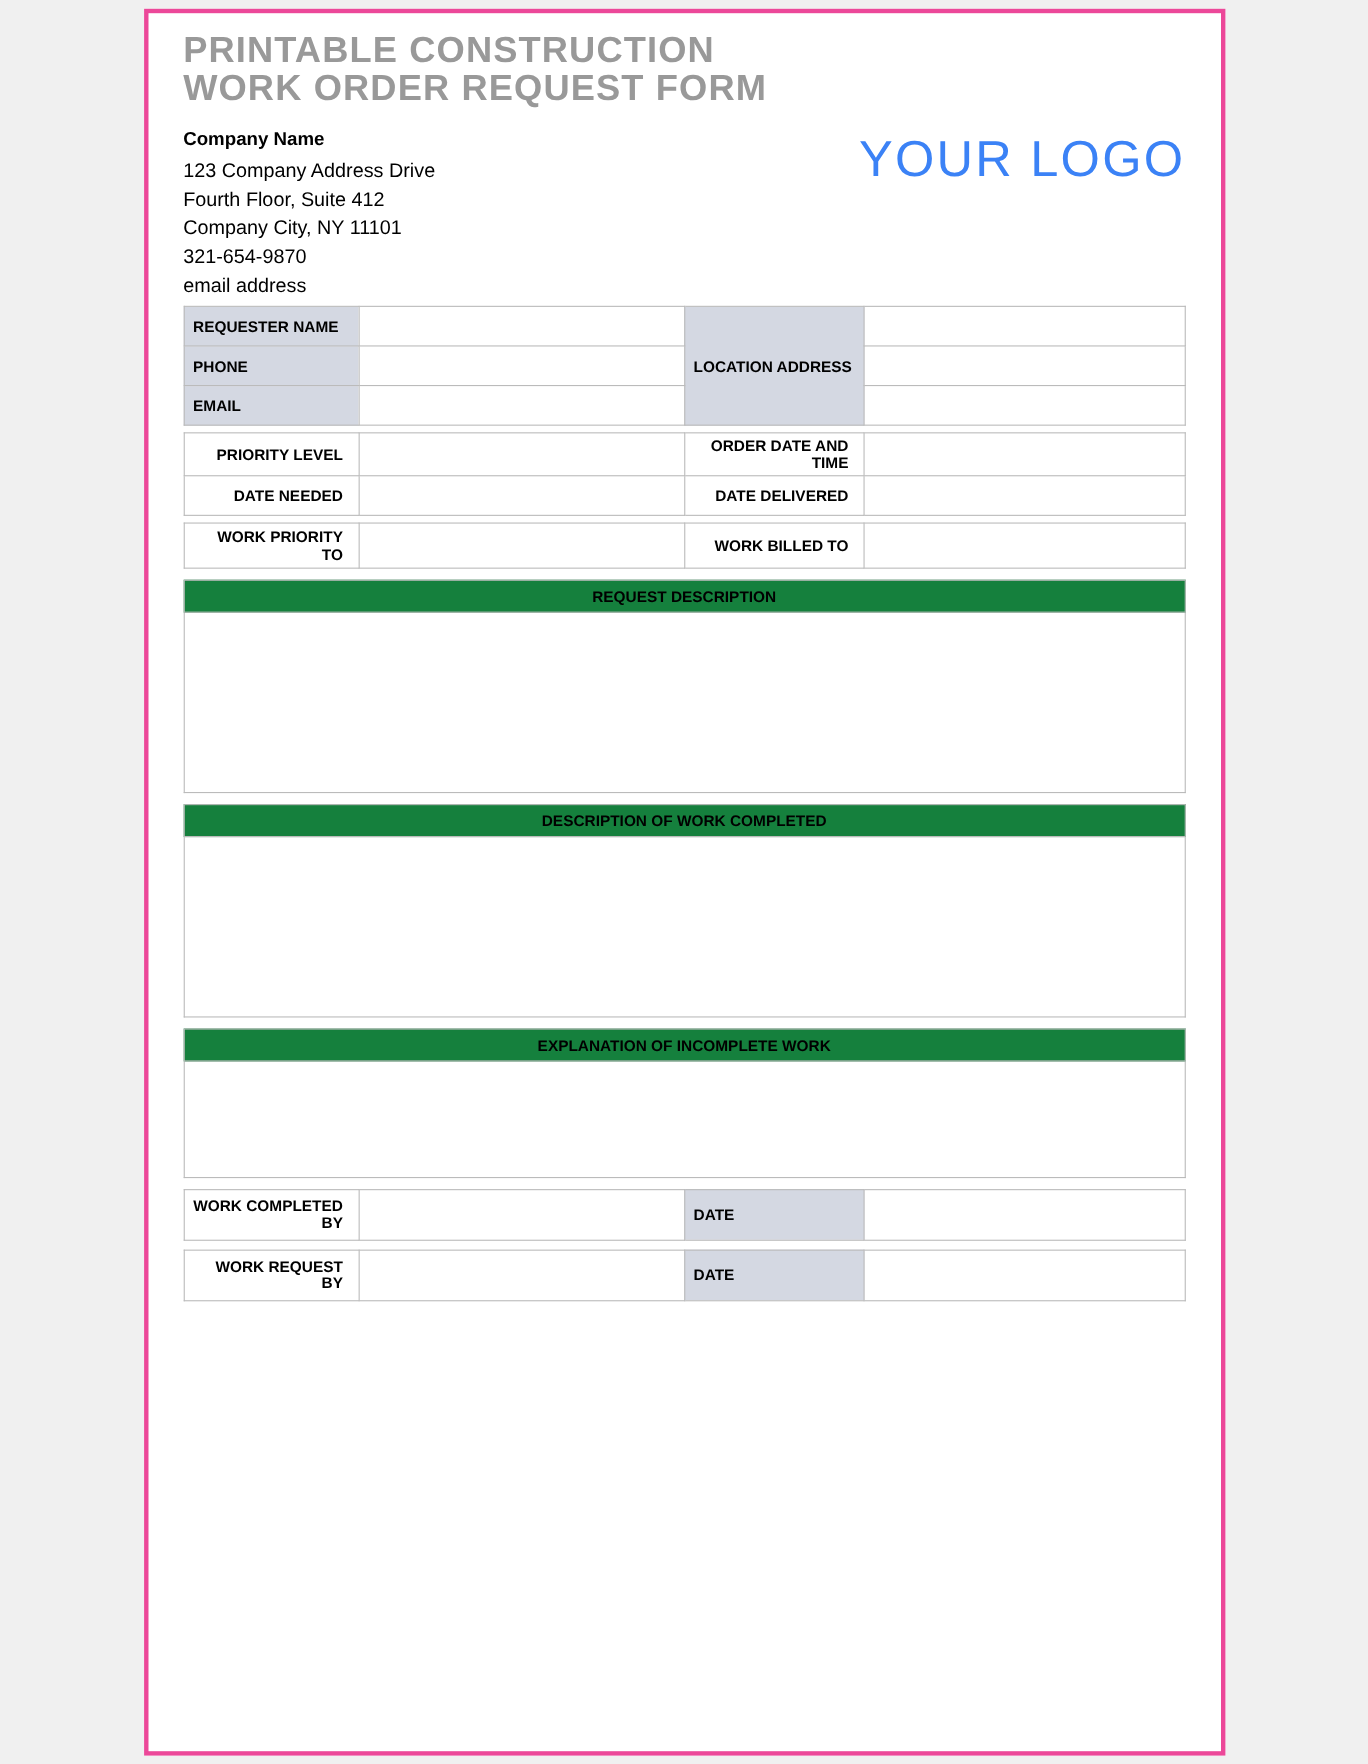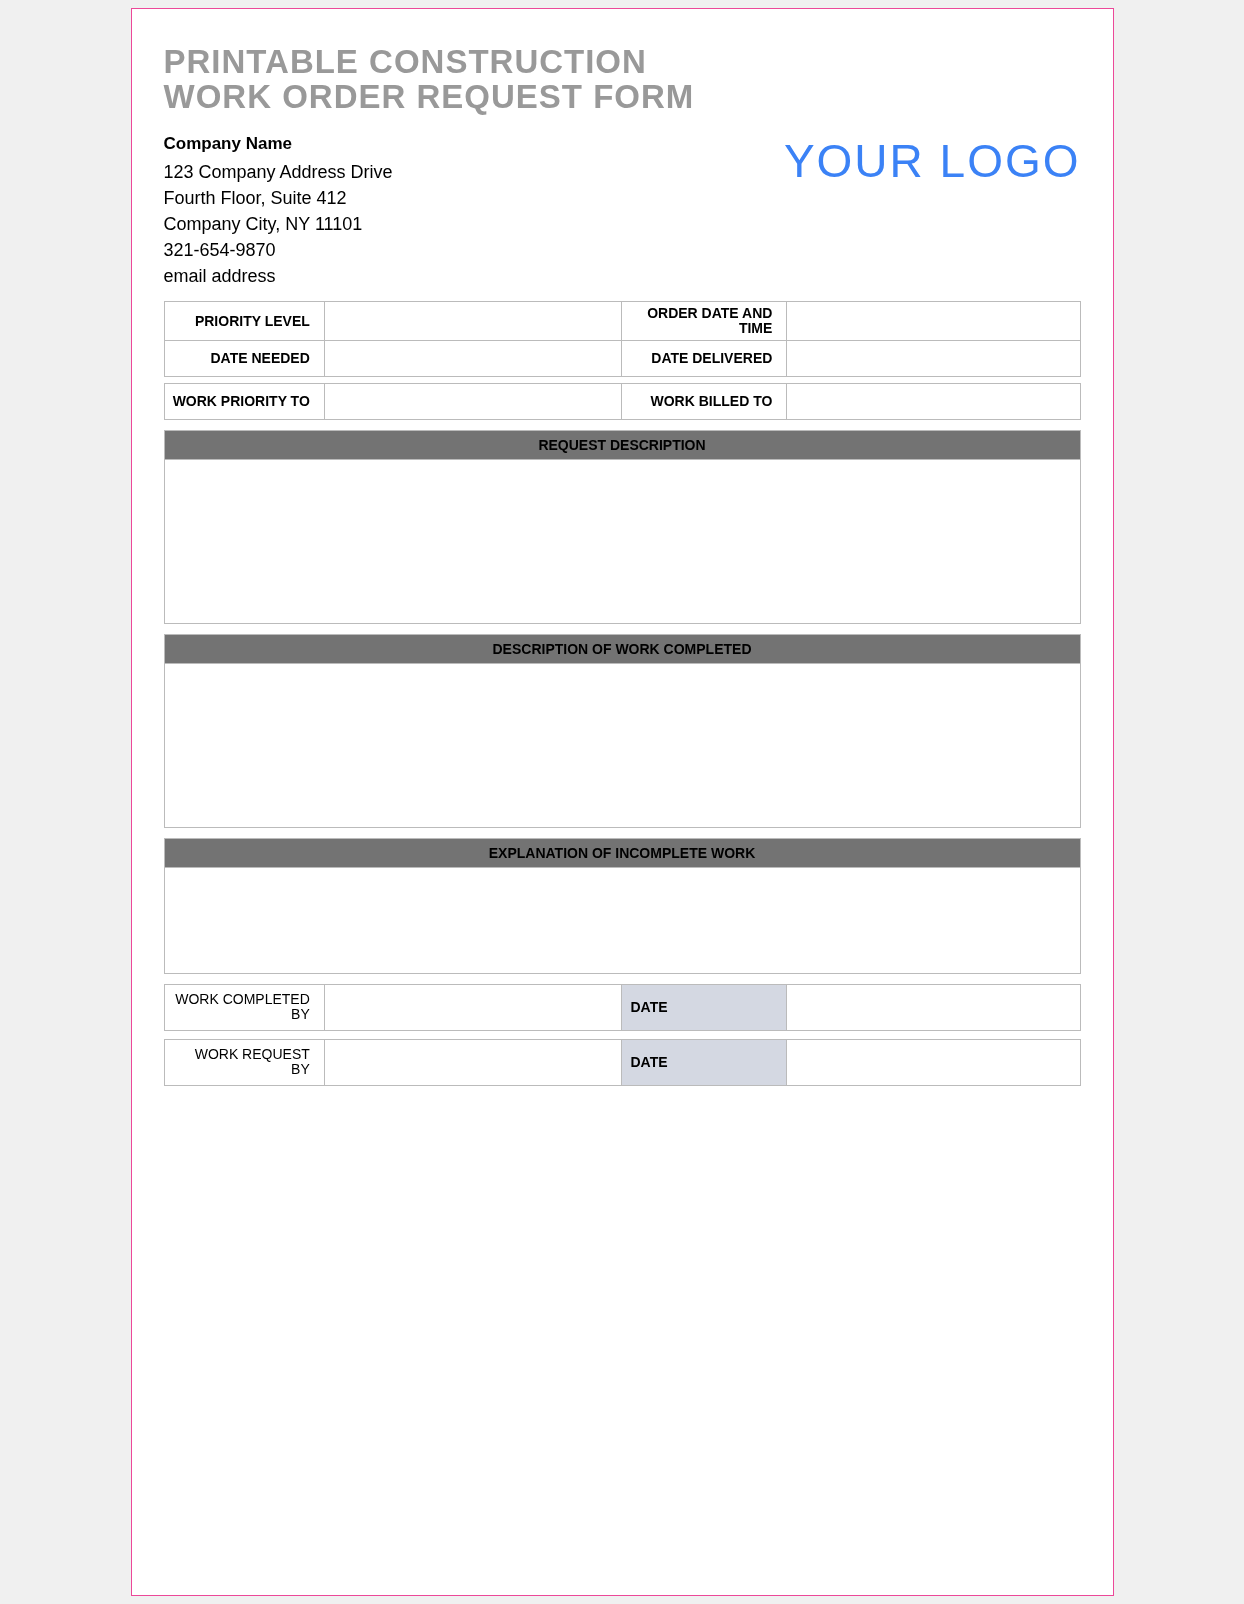--- a/index.html
+++ b/index.html
@@ -5,22 +5,22 @@
 * { box-sizing: border-box; margin: 0; padding: 0; }
 body {
   font-family: Arial, Helvetica, sans-serif;
   background: #f0f0f0;
   padding: 8px;
 }
 .page {
   width: 983px;
   height: 1588px;
   background: #fff;
-  border: 1px solid #ec4899;
-  padding: 36px 32px;
+  border: 4px solid #ec4899;
+  padding: 16px 32px;
   margin: 0 auto;
 }
 .title {
   font-size: 33px;
   font-weight: 700;
   color: #999;
   letter-spacing: 1px;
   line-height: 1.05;
   margin-bottom: 18px;
 }
@@ -58,38 +58,38 @@
   font-size: 14px;
   font-weight: 700;
   height: 36px;
   padding: 4px 8px;
   vertical-align: middle;
 }
 .label-grey { background: #d4d8e2; }
 .label-white { background: #fff; text-align: right; padding-right: 14px; }
 .val { background: #fff; font-weight: 400; }
 .section-header {
-  background: #737373;
+  background: #15803d;
   text-align: center;
   font-weight: 700;
   font-size: 14px;
   border: 1px solid #bbb;
   padding: 6px 0;
   margin-top: 10px;
 }
 .big-box {
   border: 1px solid #bbb;
   border-top: none;
 }
 .box1 { height: 164px; }
 .box2 { height: 164px; }
 .box3 { height: 106px; }
 .gap { height: 10px; }
 .sign-table td { height: 46px; }
-.sign-label { background:#fff; text-align:right; font-weight:400; font-size:14px; padding-right:14px; line-height:1.1; }
+.sign-label { background:#fff; text-align:right; font-weight:700; font-size:14px; padding-right:14px; line-height:1.1; }
 .sign-date-label { background:#d4d8e2; text-align:left; font-weight:700; padding-right:14px; }
 </style>
 </head>
 <body>
 
 <div class="page">
 
   <div class="title">PRINTABLE CONSTRUCTION<br>WORK ORDER REQUEST FORM</div>
 
   <div class="header-row">
@@ -98,20 +98,46 @@
       <div>123 Company Address Drive</div>
       <div>Fourth Floor, Suite 412</div>
       <div>Company City, NY  11101</div>
       <div>321-654-9870</div>
       <div>email address</div>
     </div>
     <div class="logo">YOUR LOGO</div>
   </div>
 
 
+  <table>
+    <colgroup>
+      <col style="width:17.5%">
+        <col style="width:32.5%">
+        <col style="width:18%">
+        <col style="width:32%">
+    </colgroup>
+    <tbody>
+        <tr>
+      <td class="label-grey">REQUESTER NAME</td>
+      <td class="val"></td>
+      <td class="label-grey" rowspan="3" style="text-align:left;">LOCATION ADDRESS</td>
+      <td class="val"></td>
+    </tr>
+    <tr>
+      <td class="label-grey">PHONE</td>
+      <td class="val"></td>
+      <td class="val"></td>
+    </tr>
+    <tr>
+      <td class="label-grey">EMAIL</td>
+      <td class="val"></td>
+      <td class="val"></td>
+    </tr>
+  </tbody>
+    </table>
 
   <div style="height:6px"></div>
 
   <table>
     <colgroup>
       <col style="width:17.5%">
         <col style="width:32.5%">
         <col style="width:18%">
         <col style="width:32%">
     </colgroup>

